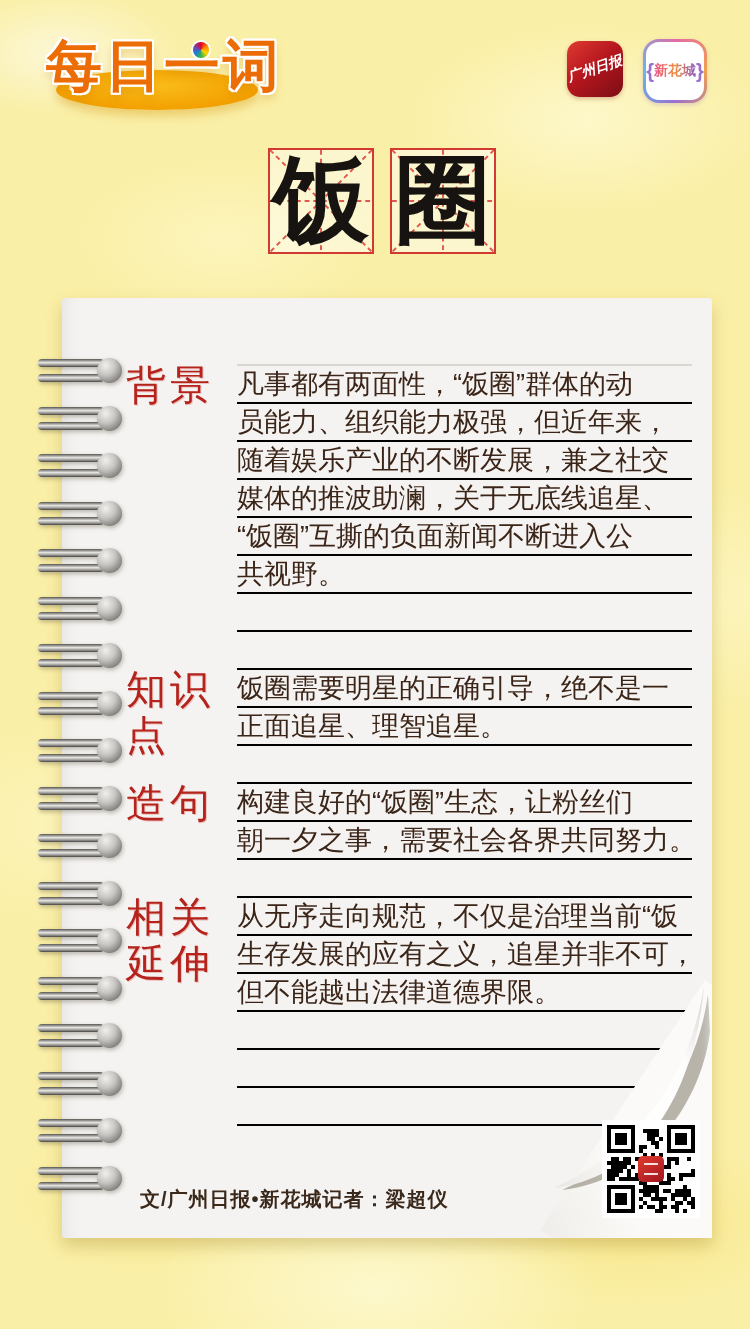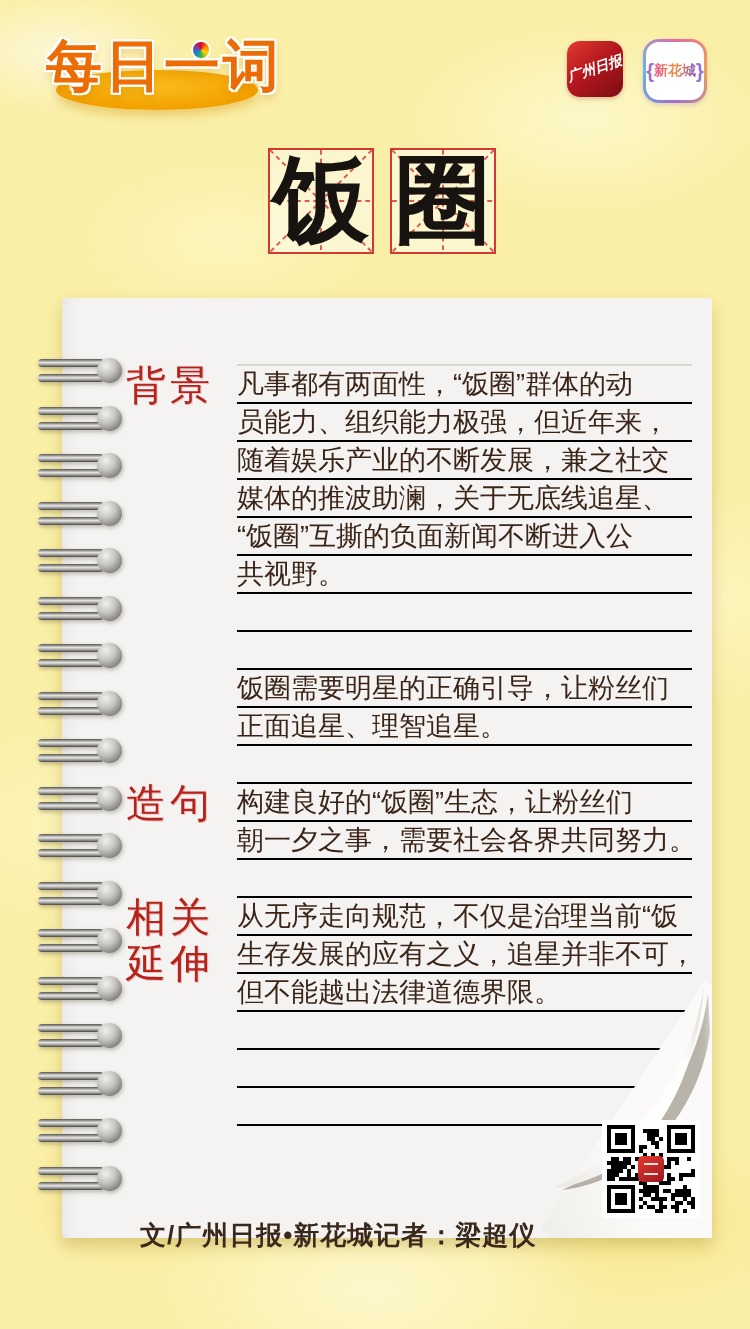--- a/index.html
+++ b/index.html
@@ -60,21 +60,21 @@
     background:#F4F3F1;border-radius:3px;
     box-shadow:0 8px 16px rgba(150,118,30,.30), inset 16px 0 22px -18px rgba(0,0,0,.10);}
 
   .rows{position:absolute;left:175px;top:66px;width:455px;border-top:2px solid #DAD7D2;}
   .row{height:36px;border-bottom:2px solid #000000;line-height:37px;font-size:27px;
     color:#3B2518;white-space:nowrap;overflow:visible;letter-spacing:0;}
   .sec-label{position:absolute;left:64px;width:106px;font-size:40px;font-weight:400;
     color:#B5231D;line-height:46px;letter-spacing:4px;
     text-shadow:1px 1px 0 rgba(228,150,145,.55);}
 
-  .byline{position:absolute;left:78px;top:920px;font-size:26px;font-weight:700;
+  .byline{position:absolute;left:78px;top:888px;font-size:20px;font-weight:700;
     color:#3A281B;letter-spacing:1px;z-index:4;white-space:nowrap;}
 
   
   .clip{position:absolute;left:38px;width:84px;height:26px;z-index:9;
     filter:drop-shadow(1px 2px 2px rgba(80,70,50,.35));}
   .clip .prong{position:absolute;left:0;width:66px;height:8px;border-radius:4px;display:block;
     background:linear-gradient(180deg,#57554f 0%,#e6e5e2 45%,#9b9995 75%,#45433f 100%);}
   .clip .p1{top:1px;} .clip .p2{top:16px;}
   .clip .knob{position:absolute;right:0;top:0;width:25px;height:25px;border-radius:50%;display:block;
     background:radial-gradient(circle at 35% 30%,#f1f0ee 0%,#c6c5c2 40%,#8b8986 72%,#55534f 100%);}
@@ -142,36 +142,37 @@
 <div class="paper">
   <div class="rows">
       <div class="row">凡事都有两面性，“饭圈”群体的动</div>
       <div class="row">员能力、组织能力极强，但近年来，</div>
       <div class="row">随着娱乐产业的不断发展，兼之社交</div>
       <div class="row">媒体的推波助澜，关于无底线追星、</div>
       <div class="row">“饭圈”互撕的负面新闻不断进入公</div>
       <div class="row">共视野。</div>
       <div class="row"></div>
       <div class="row"></div>
-      <div class="row">饭圈需要明星的正确引导，让粉丝们</div>
+      <div class="row">饭圈需要明星的正确引导，绝不是一</div>
       <div class="row">正面追星、理智追星。</div>
       <div class="row"></div>
       <div class="row">构建良好的“饭圈”生态，让粉丝们</div>
       <div class="row">朝一夕之事，需要社会各界共同努力。</div>
       <div class="row"></div>
       <div class="row">从无序走向规范，不仅是治理当前“饭</div>
       <div class="row">生存发展的应有之义，追星并非不可，</div>
       <div class="row">但不能越出法律道德界限。</div>
       <div class="row"></div>
       <div class="row"></div>
       <div class="row"></div>
     </div>
 
   <div class="byline">文/广州日报•新花城记者：梁超仪</div>
 <div class="sec-label" style="top: 64px;">背景</div>
+    <div class="sec-label" style="top: 368px;">知识点</div>
     <div class="sec-label" style="top: 482px;">造句</div>
     <div class="sec-label" style="top: 596px;">相关延伸</div>
   </div>
 
 <div class="curl-under"></div>
 <div class="curl-shadow"></div>
 <div class="curl-fold"></div>
 
 <div class="qr">
   <svg id="qr-svg" width="88" height="88" viewBox="0 0 22 22">

